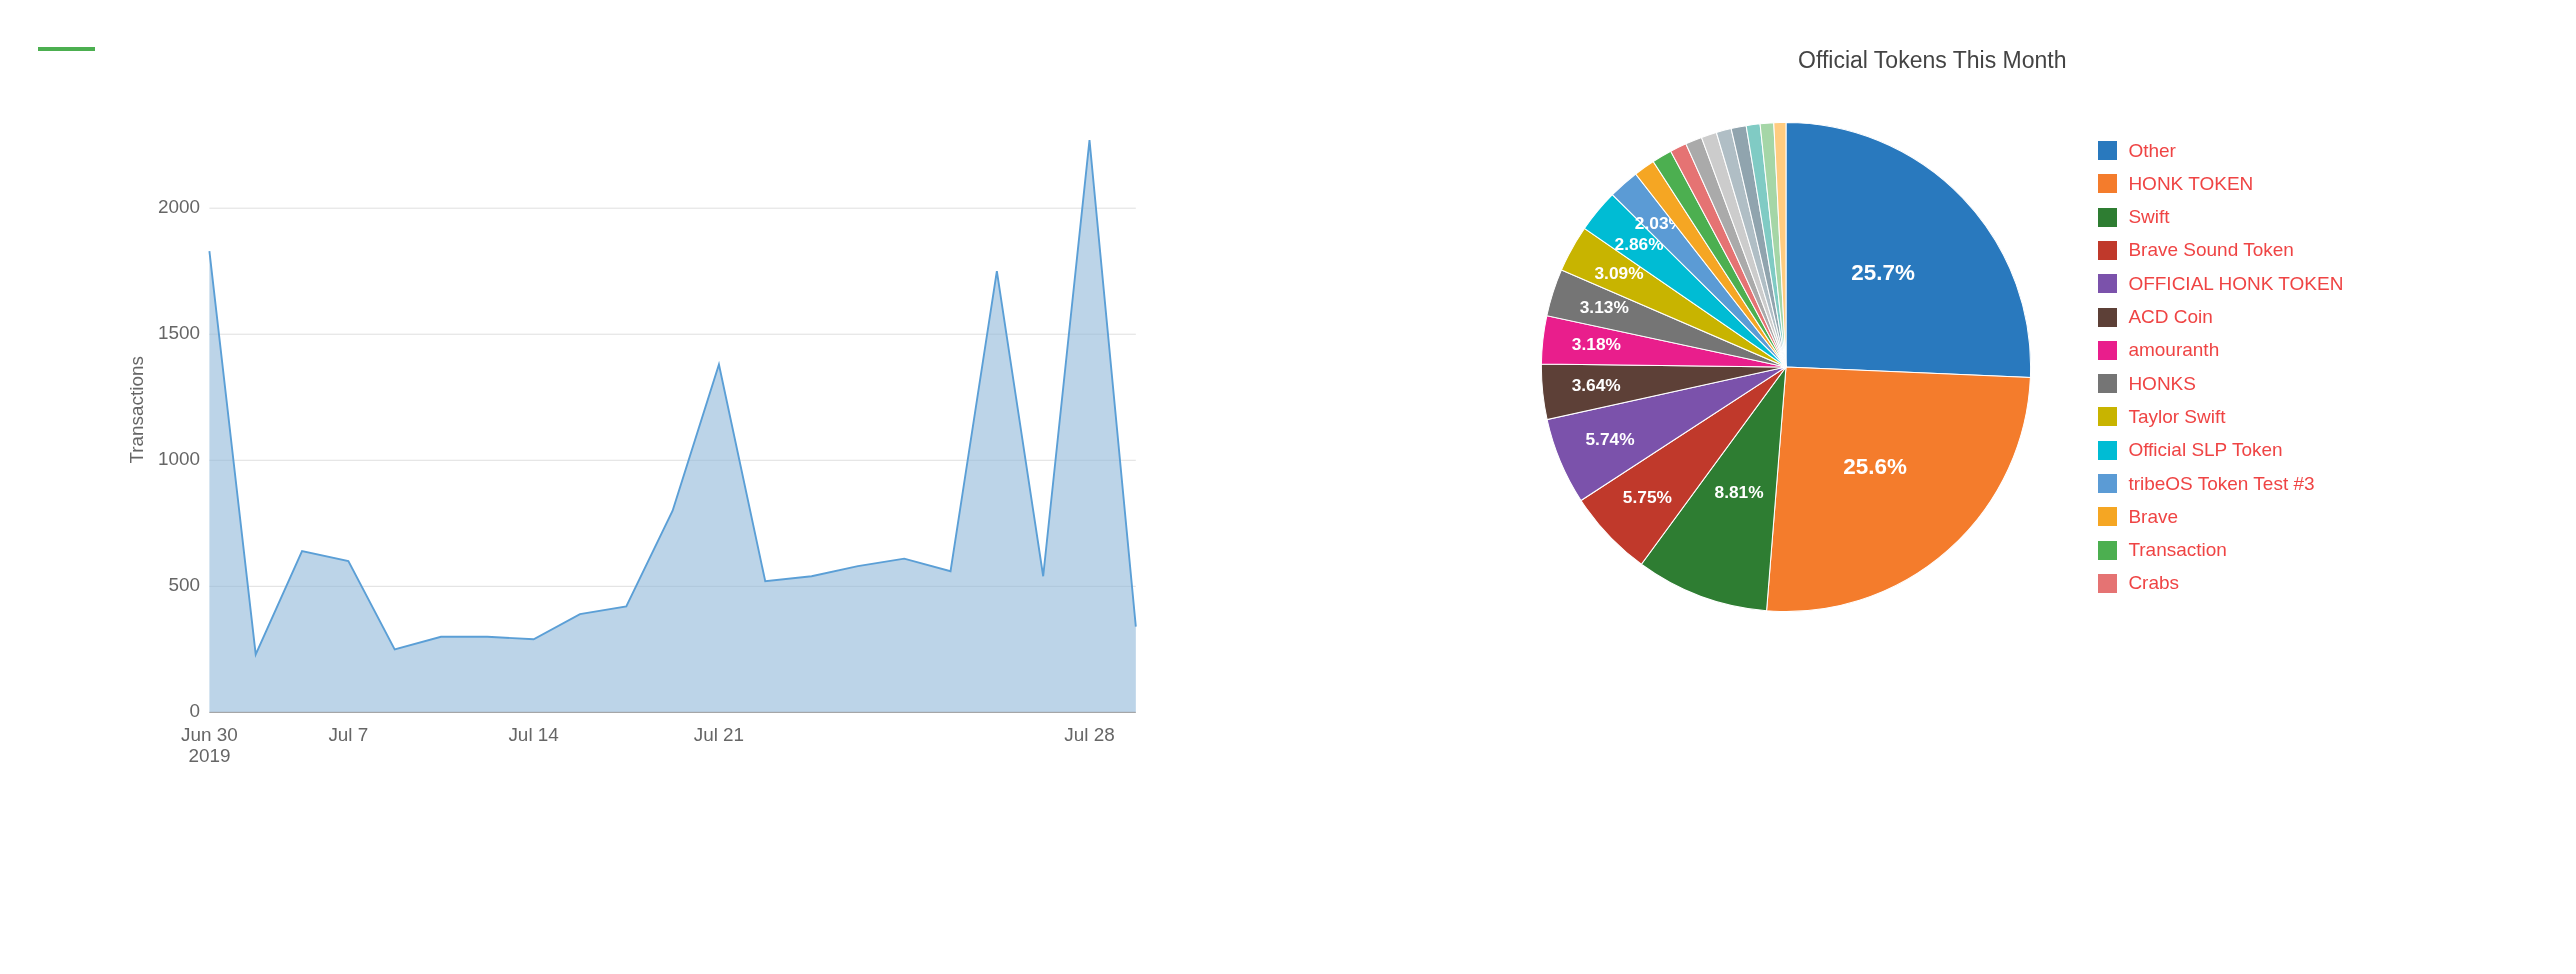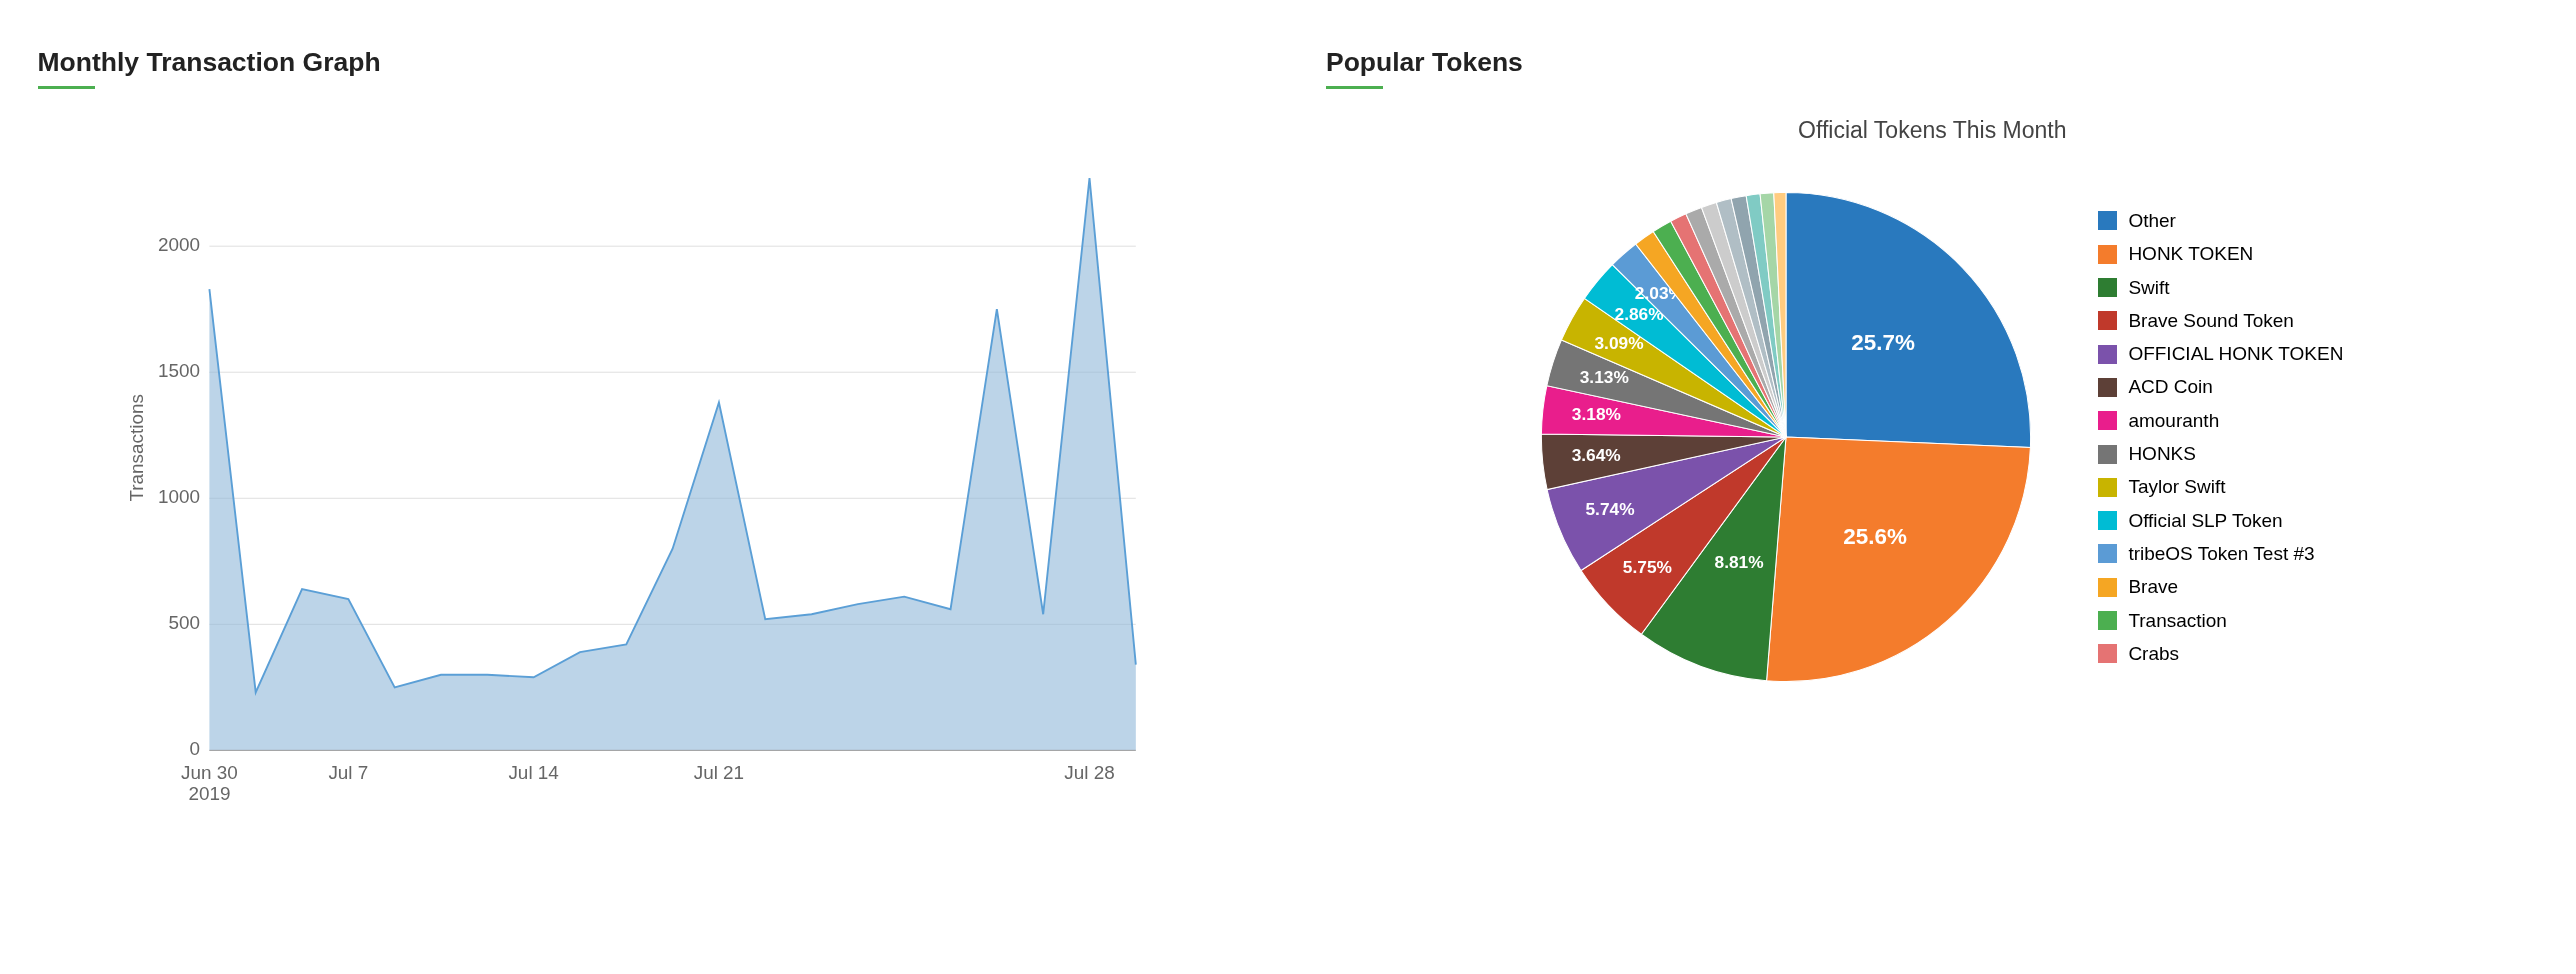--- a/index.html
+++ b/index.html
@@ -70,35 +70,34 @@
     .legend {
       display: flex;
       flex-direction: column;
       gap: 11.3px;
     }
     .legend-item {
       display: flex;
       align-items: center;
       gap: 11.3px;
       font-size: 19px;
-      color: #000000;
+      color: #ef4444;
     }
     .legend-color {
       width: 19px;
       height: 19px;
       flex-shrink: 0;
     }
   </style>
 </head>
 <body>
 
 <div class="dashboard">
 
   <div class="panel">
-    <div class="panel-title">Monthly Transaction Graph</div>
     <div class="title-underline"></div>
     <div class="chart-container">
       <svg class="chart-svg" id="lineChart" viewBox="0 0 1100 750">
           <line x1="90" x2="1070" y1="670" y2="670" stroke="#ddd" stroke-width="1"></line>
           <text x="80" y="675" text-anchor="end" font-size="20" fill="#666">0</text>
           <line x1="90" x2="1070" y1="536.6666666666666" y2="536.6666666666666" stroke="#ddd" stroke-width="1"></line>
           <text x="80" y="541.6666666666666" text-anchor="end" font-size="20" fill="#666">500</text>
           <line x1="90" x2="1070" y1="403.3333333333333" y2="403.3333333333333" stroke="#ddd" stroke-width="1"></line>
           <text x="80" y="408.3333333333333" text-anchor="end" font-size="20" fill="#666">1000</text>
           <line x1="90" x2="1070" y1="270" y2="270" stroke="#ddd" stroke-width="1"></line>
@@ -114,24 +113,20 @@
           <text x="825" y="700" text-anchor="middle" font-size="20" fill="#666"></text>
           <text x="1021" y="700" text-anchor="middle" font-size="20" fill="#666">Jul 28</text>
           <path d="M 90 670 L 90 182 L 139 608.6666666666666 L 188 499.33333333333337 L 237 510 L 286 603.3333333333334 L 335 590 L 384 590 L 433 592.6666666666666 L 482 566 L 531 558 L 580 456.6666666666667 L 629 302 L 678 531.3333333333333 L 727 526 L 776 515.3333333333334 L 825 507.33333333333337 L 874 520.6666666666666 L 923 203.33333333333337 L 972 526 L 1021 64.66666666666674 L 1070 579.3333333333334 L 1070 670 Z" fill="#90b8d8" fill-opacity="0.6"></path>
           <path d="M 90 182 L 139 608.6666666666666 L 188 499.33333333333337 L 237 510 L 286 603.3333333333334 L 335 590 L 384 590 L 433 592.6666666666666 L 482 566 L 531 558 L 580 456.6666666666667 L 629 302 L 678 531.3333333333333 L 727 526 L 776 515.3333333333334 L 825 507.33333333333337 L 874 520.6666666666666 L 923 203.33333333333337 L 972 526 L 1021 64.66666666666674 L 1070 579.3333333333334" fill="none" stroke="#5b9fd6" stroke-width="2"></path>
           <line x1="90" x2="1070" y1="670" y2="670" stroke="#999" stroke-width="1"></line>
         </svg>
     </div>
   </div>
 
   <div class="panel pie-panel">
-    <div style="width:100%">
-      <div class="panel-title">Popular Tokens</div>
-      <div class="title-underline"></div>
-    </div>
     <div class="pie-subtitle">Official Tokens This Month</div>
     <div class="pie-content">
       <svg class="pie-svg" id="pieChart" viewBox="-10 -10 520 520">
           <path d="M 250 250 L 250.00000000000003 10 A 240 240 0 0 1 489.77917314230905 260.2931106663917 Z" fill="#2979be" stroke="#fff" stroke-width="1"></path>
           <text x="345.3186231393951" y="158.6853785924183" text-anchor="middle" dominant-baseline="middle" font-size="22" fill="#fff" font-weight="600">25.7%</text>
           <path d="M 250 250 L 489.77917314230905 260.2931106663917 A 240 240 0 0 1 230.93452696328836 489.24152594791406 Z" fill="#f47c2c" stroke="#fff" stroke-width="1"></path>
           <text x="337.4534219855815" y="348.873145914408" text-anchor="middle" dominant-baseline="middle" font-size="22" fill="#fff" font-weight="600">25.6%</text>
           <path d="M 250 250 L 230.93452696328836 489.24152594791406 A 240 240 0 0 1 108.08192888034179 443.5439513125524 Z" fill="#2e7d32" stroke="#fff" stroke-width="1"></path>
           <text x="203.9804365797766" y="373.7182273661082" text-anchor="middle" dominant-baseline="middle" font-size="17" fill="#fff" font-weight="600">8.81%</text>
           <path d="M 250 250 L 108.08192888034179 443.5439513125524 A 240 240 0 0 1 48.862336223846484 380.93372449705623 Z" fill="#c0392b" stroke="#fff" stroke-width="1"></path>

